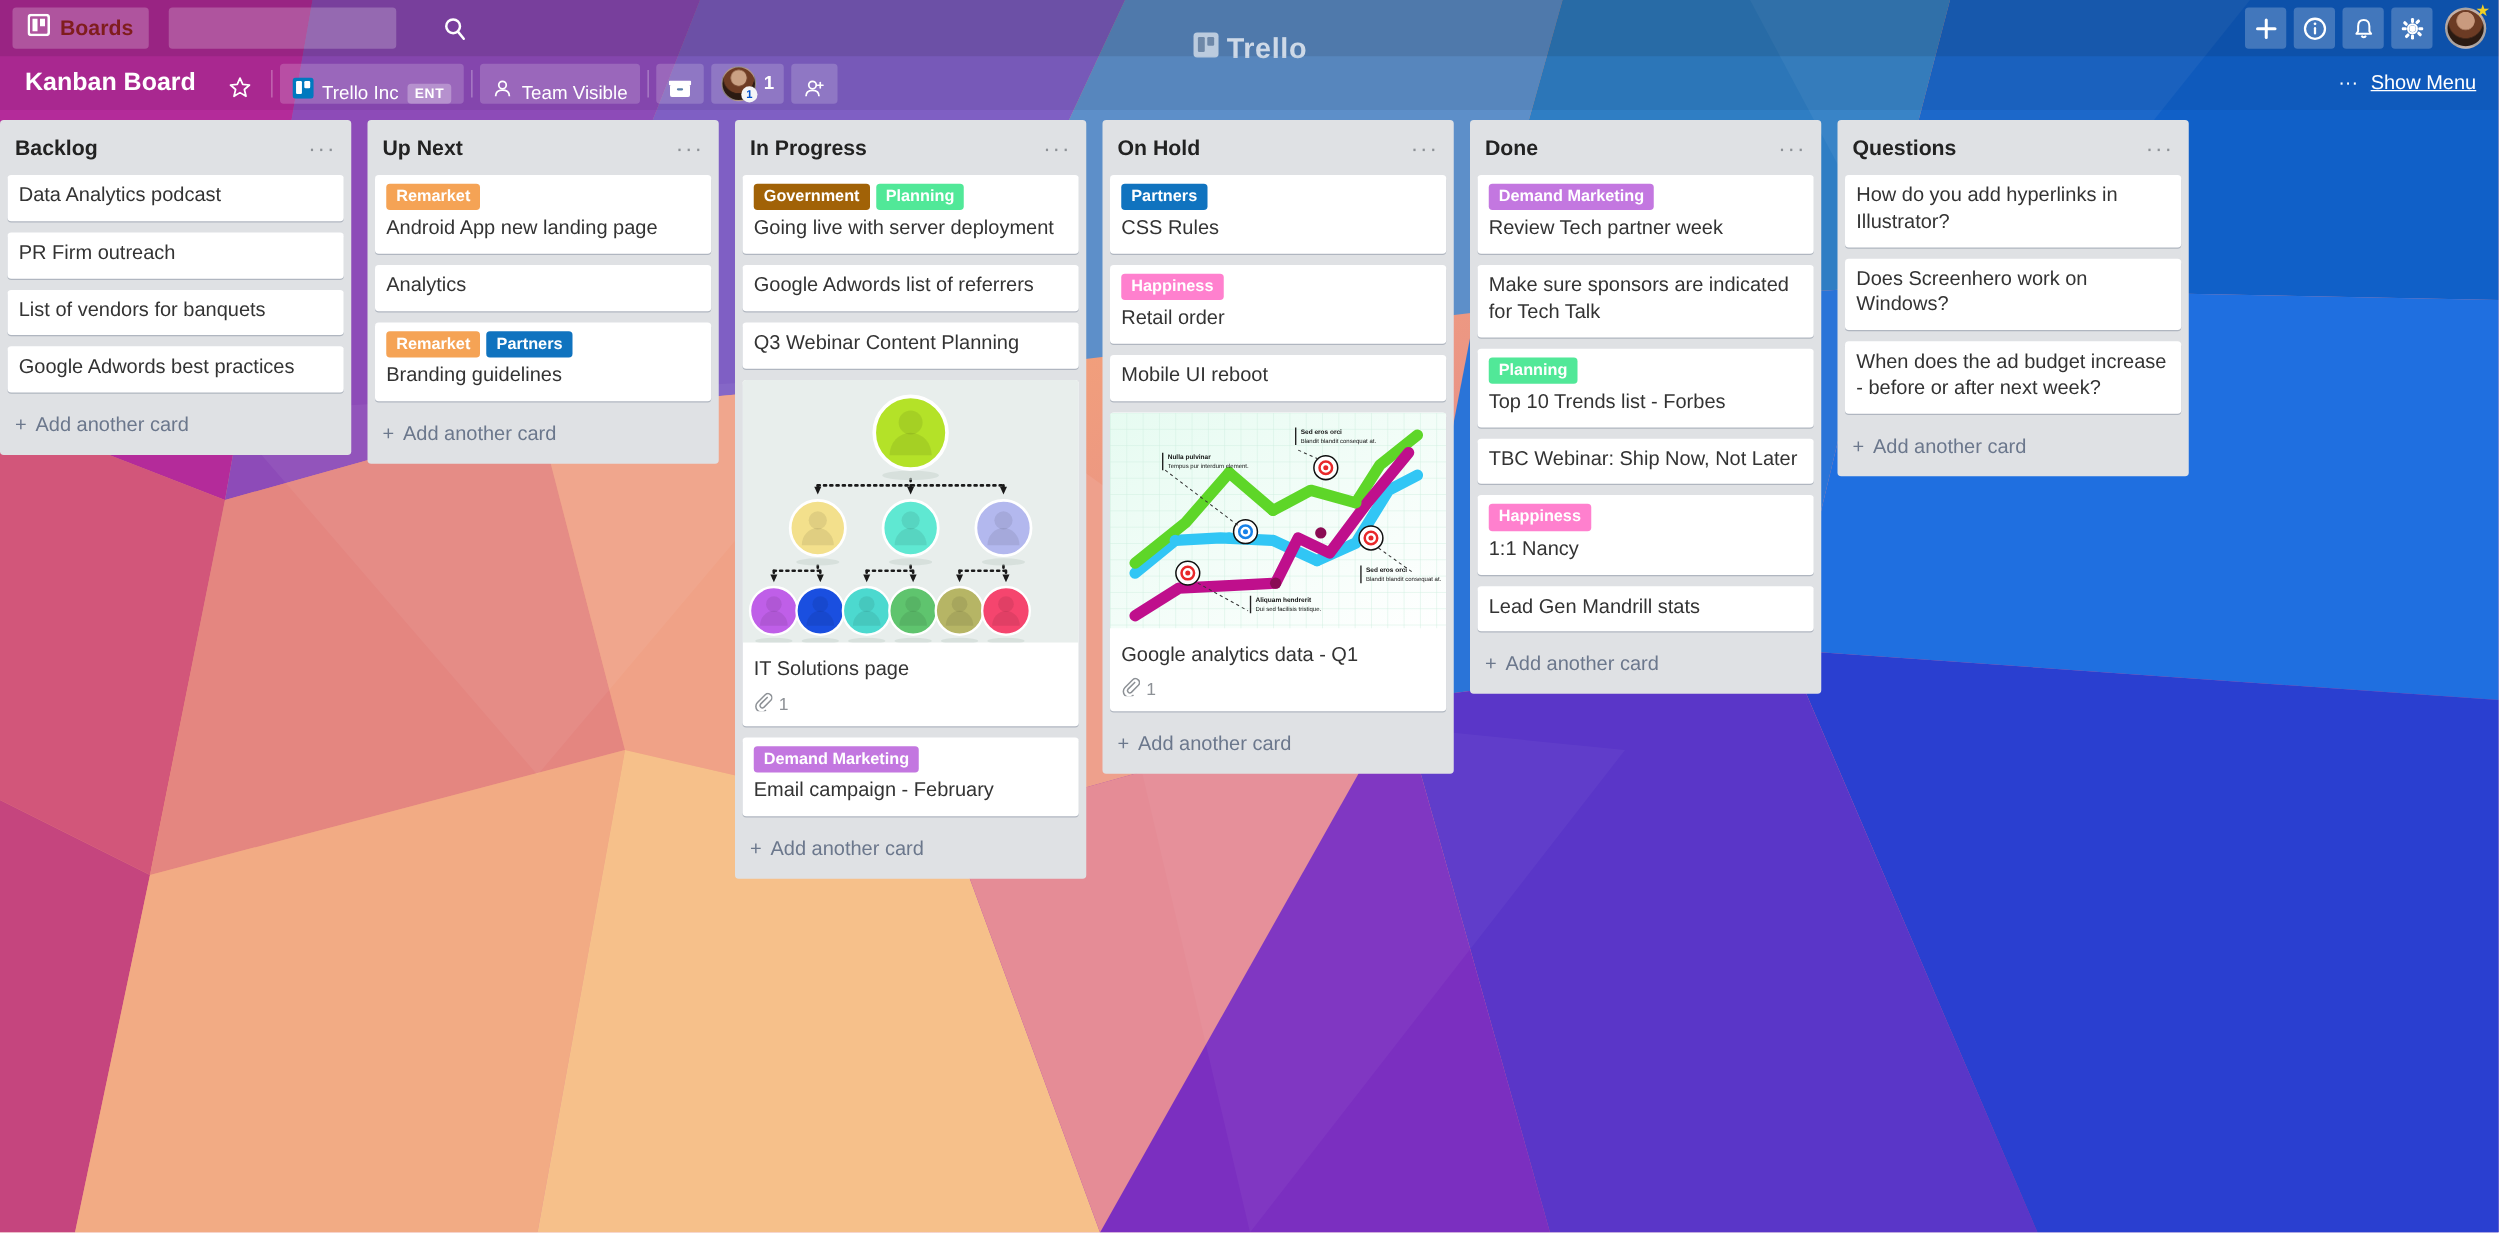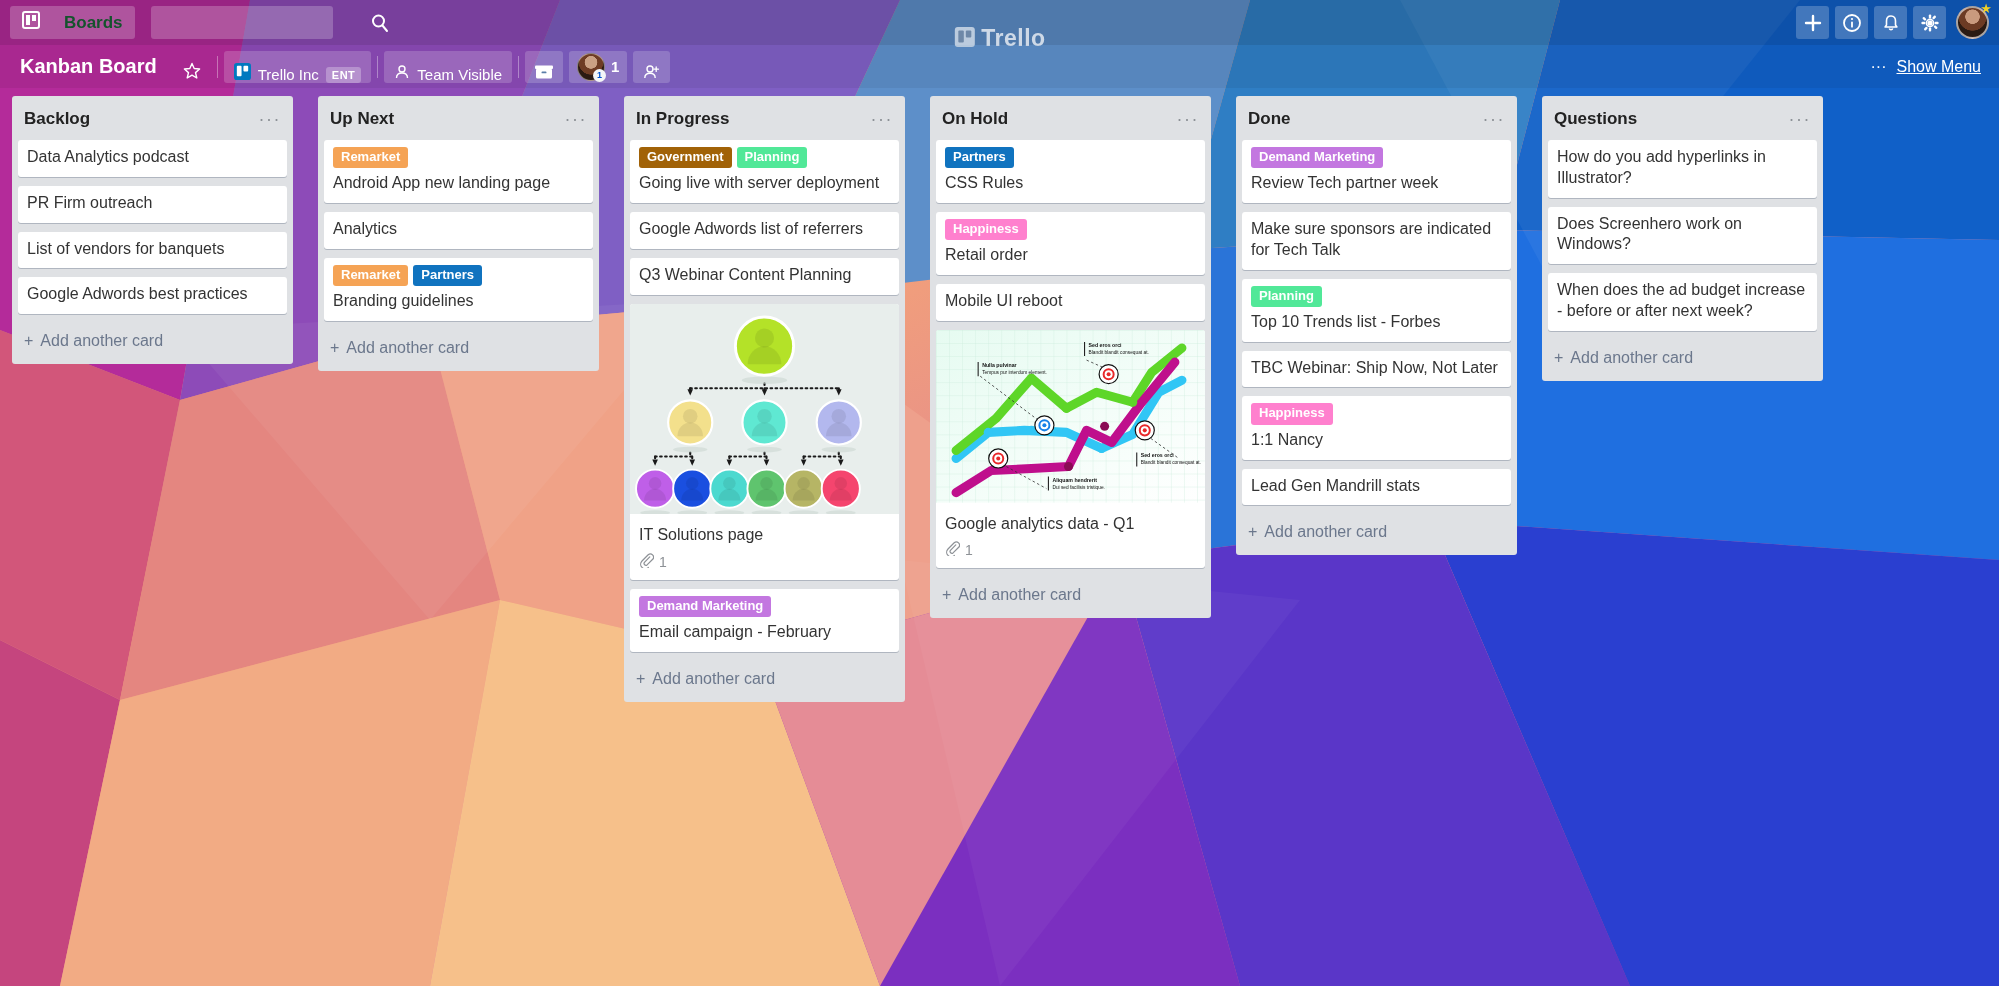--- a/index.html
+++ b/index.html
@@ -17,25 +17,25 @@
   #bg { position: absolute; inset: 0; z-index: 0; }
   
   .topnav {
     position: relative; z-index: 5;
     height: 45px;
     display: flex; align-items: center;
     padding: 0 10px;
     background: rgba(0,0,0,0.15);
   }
   .nav-btn {
-    display: flex; align-items: center; gap: 24px;
+    display: flex; align-items: center; gap: 8px;
     height: 33px; padding: 0 12px;
     border-radius: 3px;
     background: rgba(255,255,255,0.22);
-    color: #14532d; font-size: 17px; font-weight: bold;
+    color: #7f1d1d; font-size: 17px; font-weight: bold;
     cursor: pointer;
   }
   .search-box {
     position: relative;
     margin-left: 16px;
     width: 182px; height: 33px;
     border-radius: 3px;
     background: rgba(255,255,255,0.22);
     display: flex; align-items: center;
   }
@@ -127,22 +127,22 @@
   .show-menu {
     margin-left: auto;
     display: flex; align-items: center; gap: 10px;
     color: #fff; font-size: 16px; padding: 0 8px; height: 32px;
     cursor: pointer;
   }
   .show-menu .lbl { text-decoration: underline; font-weight: 500; }
   
   .board {
     position: relative; z-index: 4;
-    display: flex; align-items: flex-start; gap: 16px;
-    padding: 8px 0 0 12px;
+    display: flex; align-items: flex-start; gap: 4px;
+    padding: 8px 0 0 0;
     height: calc(986px - 88px);
     overflow: hidden;
   }
   .list {
     width: 281px; flex: 0 0 281px;
     margin-right: 9px;
     background: #dfe1e4;
     border-radius: 3px;
     padding: 0 0 4px 0;
     max-height: 860px;

